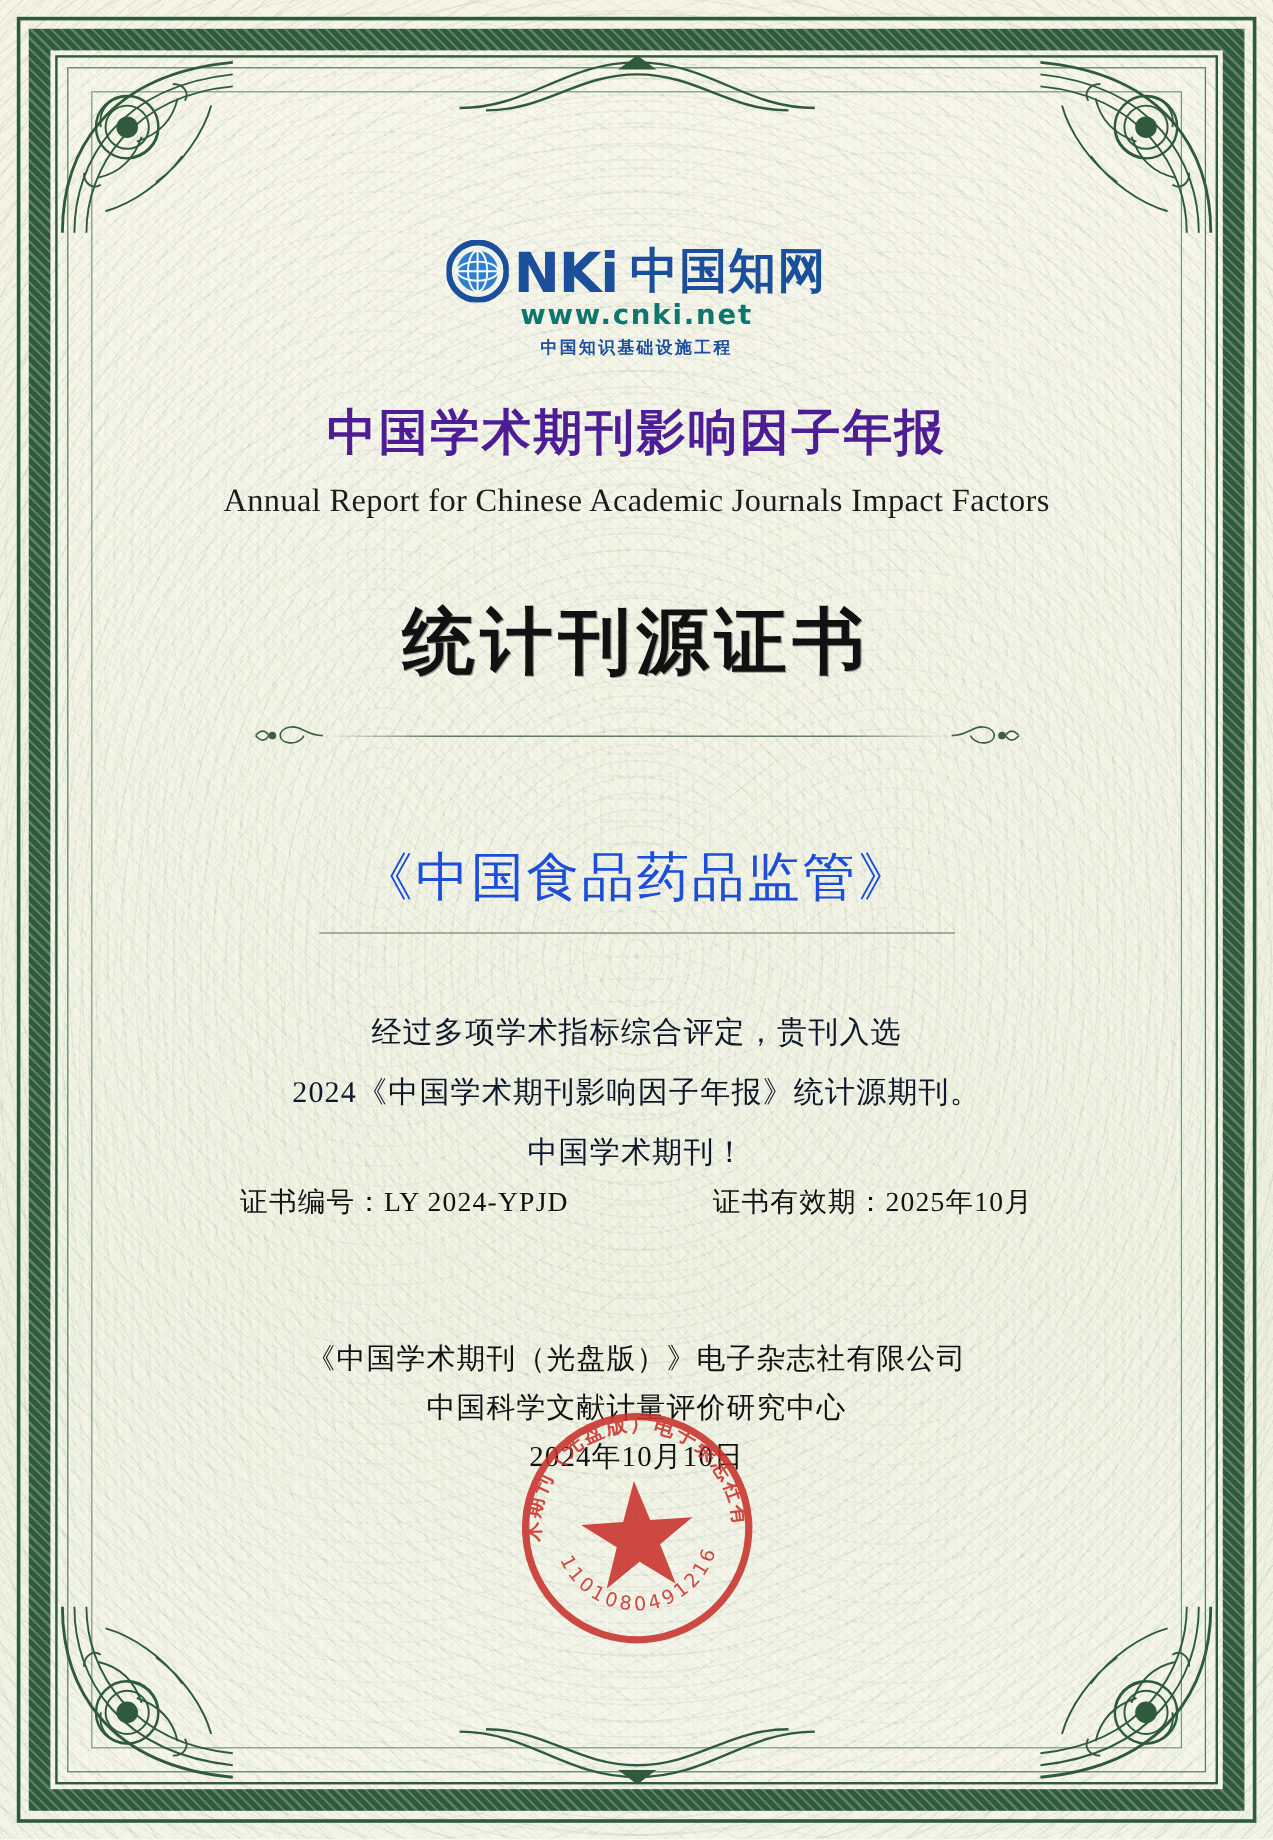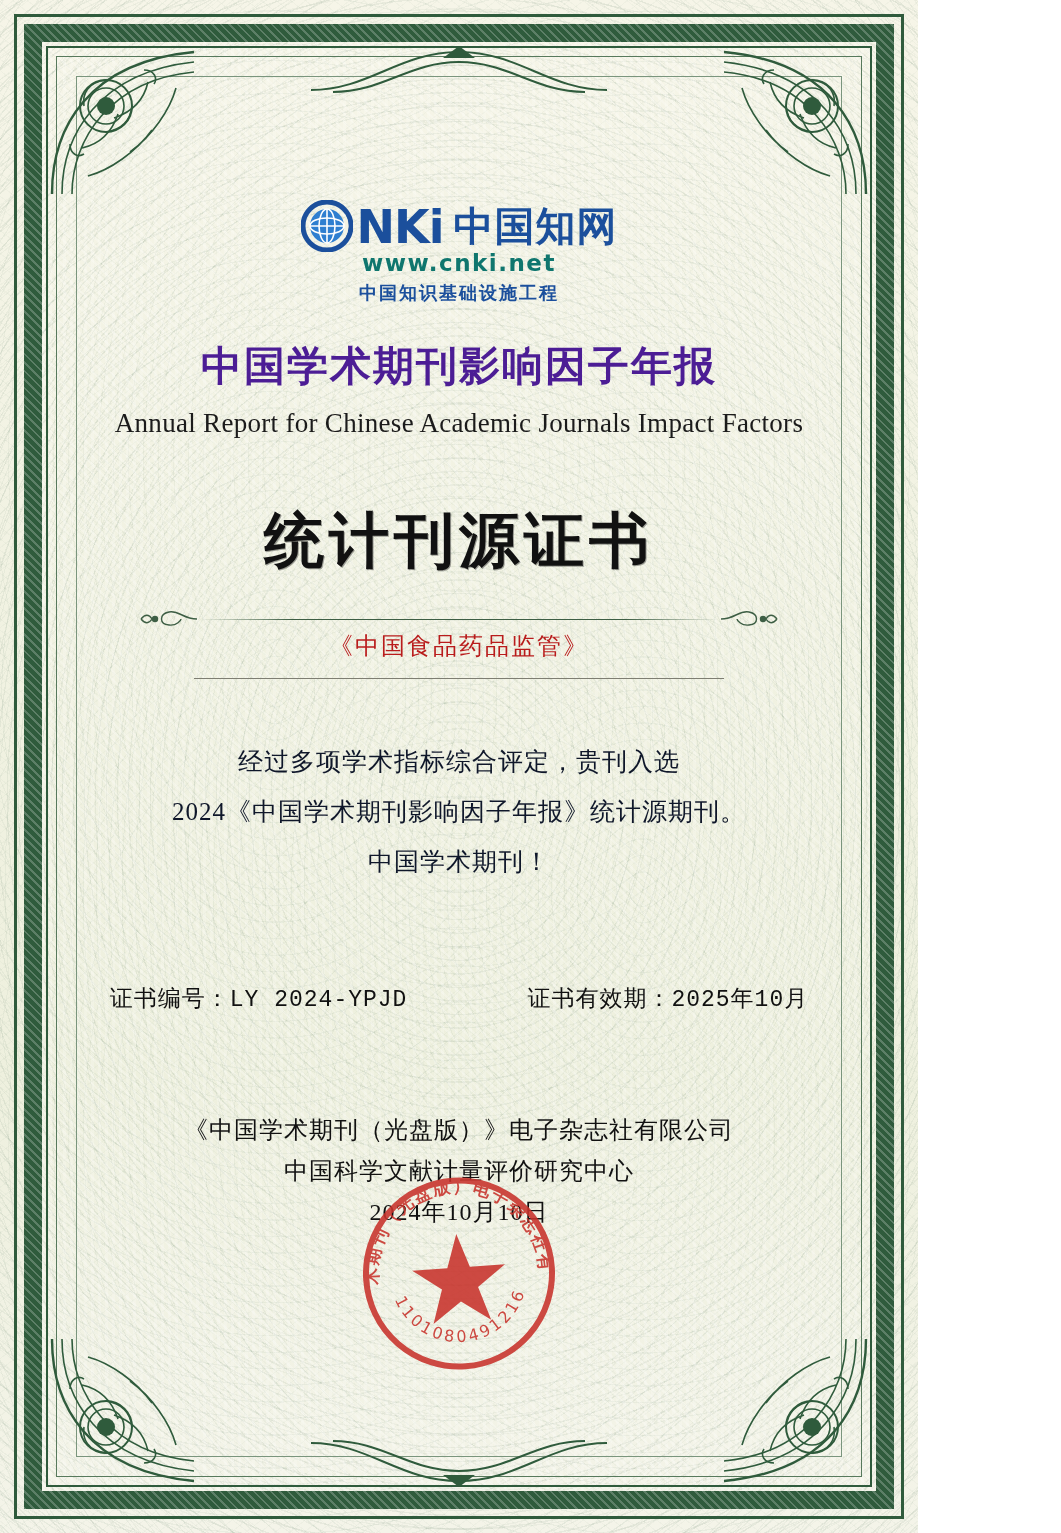--- a/index.html
+++ b/index.html
@@ -10,21 +10,21 @@
   body {
     width: 1061px;
     height: 1533px;
     font-family: "Liberation Serif", serif;
     overflow: hidden;
   }
 
   
   .certificate {
     position: relative;
-    width: 918px;
+    width: 1061px;
     height: 1533px;
     box-sizing: border-box;
     background: #f3f3e4;
     overflow: hidden;
   }
 
   
   .bg-pattern {
     position: absolute;
     inset: 0;
@@ -164,21 +164,21 @@
   .logo-url {
     font-family: "DejaVu Sans", sans-serif;
     font-weight: bold;
     font-size: 23px;
     color: #0f766e;
     letter-spacing: 1.5px;
     margin-top: -4px;
   }
   .logo-sub {
     font-family: "DejaVu Sans", sans-serif;
-    font-size: 18px;
+    font-size: 14px;
     color: #1b4f9c;
     letter-spacing: 2px;
     margin-top: 3px;
     font-weight: bold;
   }
 
   .report-title-cn {
     margin-top: 34px;
     font-family: "DejaVu Sans", sans-serif;
     font-size: 41px;
@@ -213,48 +213,48 @@
     color: #3d5e44;
   }
   .divider .line {
     flex: 1;
     height: 1px;
     background: linear-gradient(90deg, rgba(61,94,68,0) 0%, #3d5e44 18%, #3d5e44 82%, rgba(61,94,68,0) 100%);
   }
   .divider svg { display: block; }
 
   .journal-name {
-    font-family: "DejaVu Sans", sans-serif;
-    font-size: 24px;
-    color: #b91c1c;
+    margin-top: 78px;
+    font-family: "DejaVu Sans", sans-serif;
+    font-size: 44px;
+    color: #1d4ed8;
     letter-spacing: 2px;
   }
   .journal-rule {
     margin: 16px auto 0;
     width: 530px;
     height: 1px;
     background: #7e7e72;
   }
 
   .body-text {
     margin-top: 58px;
     font-family: Liberation Serif, serif;
     font-size: 25px;
     color: #0f172a;
     line-height: 2.0;
     letter-spacing: 1px;
   }
   .body-text .ln { display: block; }
 
   .meta-row {
-    margin-top: 96px;
     display: flex;
     justify-content: center;
     gap: 120px;
-    font-family: Liberation Mono, monospace;
+    font-family: Liberation Serif, serif;
     font-size: 23px;
     color: #111;
     letter-spacing: 1px;
   }
 
   .signature {
     margin-top: 96px;
     font-family: "Liberation Serif", serif;
     font-size: 24px;
     color: #111;

